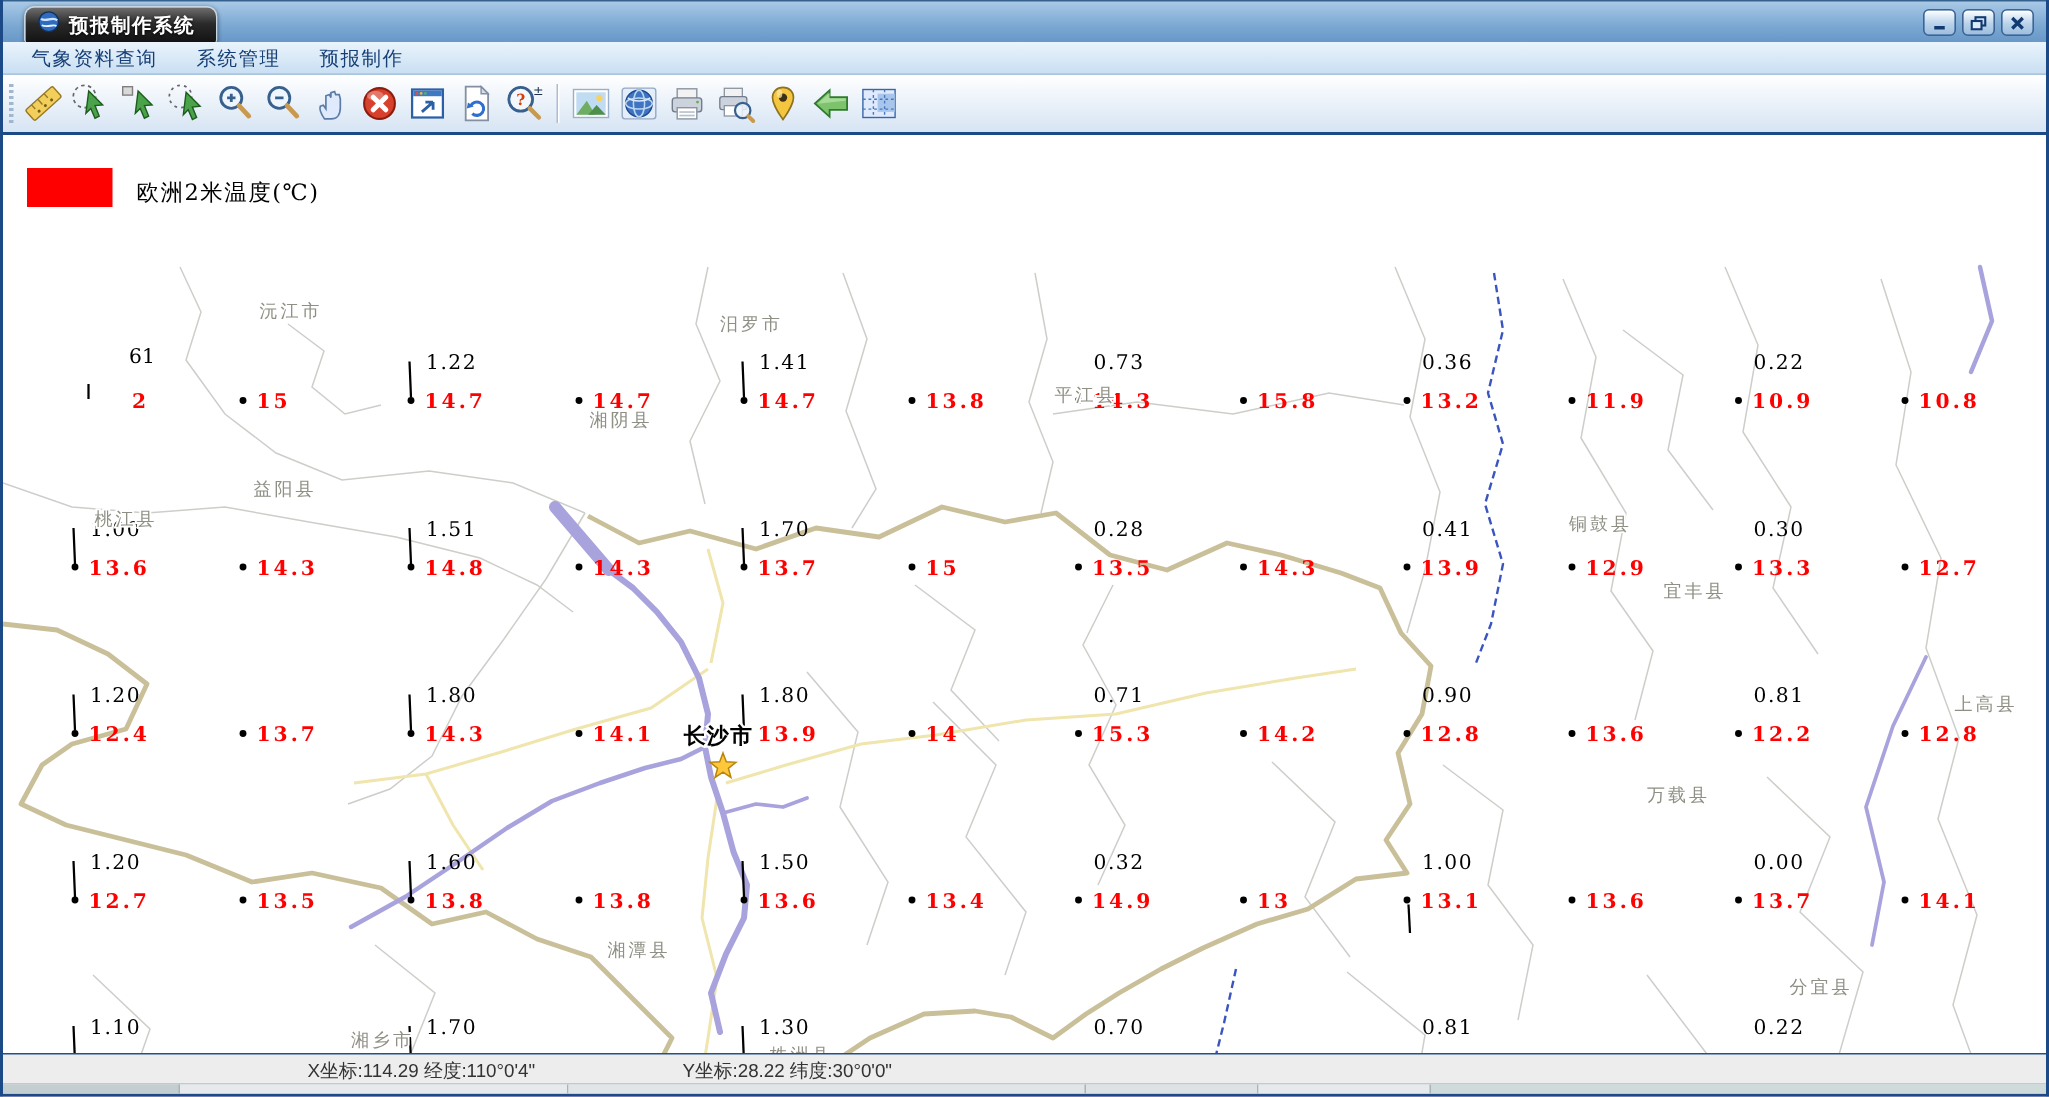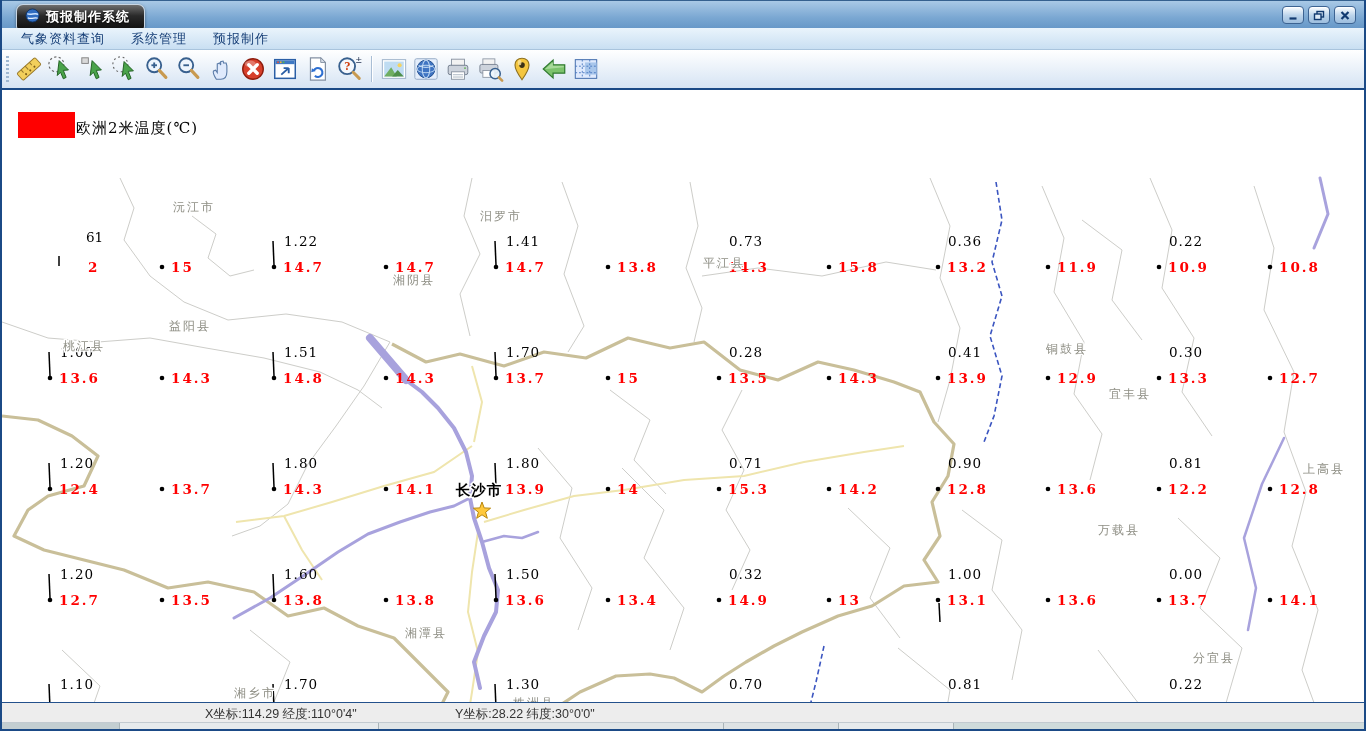--- a/index.html
+++ b/index.html
@@ -34,21 +34,21 @@
      background:repeating-linear-gradient(#9fb7d0 0 2px,transparent 2px 4px);}
   .tb-sep{width:1px;height:26px;background:#a9bed5;margin:0 6px;box-shadow:1px 0 0 #fff;}
   .tb-btn{width:32px;height:32px;display:flex;align-items:center;justify-content:center;border-radius:3px;}
   
   #map{position:absolute;left:0;top:88px;width:1366px;height:614px;background:#fff;
      border-top:2px solid #1b4a86;box-sizing:border-box;overflow:hidden;}
   #mapsvg{position:absolute;left:0;top:-88px;}
   #legend{position:absolute;left:16px;top:22px;}
   #legend-title{font-size:17px;color:#000;letter-spacing:2px;margin-bottom:7px;
      font-family:"DejaVu Serif","Liberation Serif",serif;}
-  .legend-row{display:flex;align-items:flex-end;gap:1px;margin-bottom:7px;height:26px;}
+  .legend-row{display:flex;align-items:flex-end;gap:16px;margin-bottom:7px;height:26px;}
   .legend-swatch{width:57px;height:26px;}
   .legend-label{font-size:15px;color:#000;letter-spacing:1px;line-height:1;
      font-family:"DejaVu Serif","Liberation Serif",serif;padding-bottom:2px;}
   
   #statusbar{position:absolute;left:0;top:702px;width:100%;height:20px;background:#ededed;
      border-top:1px solid #23518c;font-size:12.5px;color:#333;}
   #statusbar span{position:absolute;top:3px;white-space:pre;}
   #bottomstrip{position:absolute;left:0;top:722px;width:100%;height:9px;background:#e0e5e7;
      border-top:1px solid #c2cad0;}
   .pane{position:absolute;top:0;height:9px;border-right:1px solid #a9b4b8;box-sizing:border-box;}

